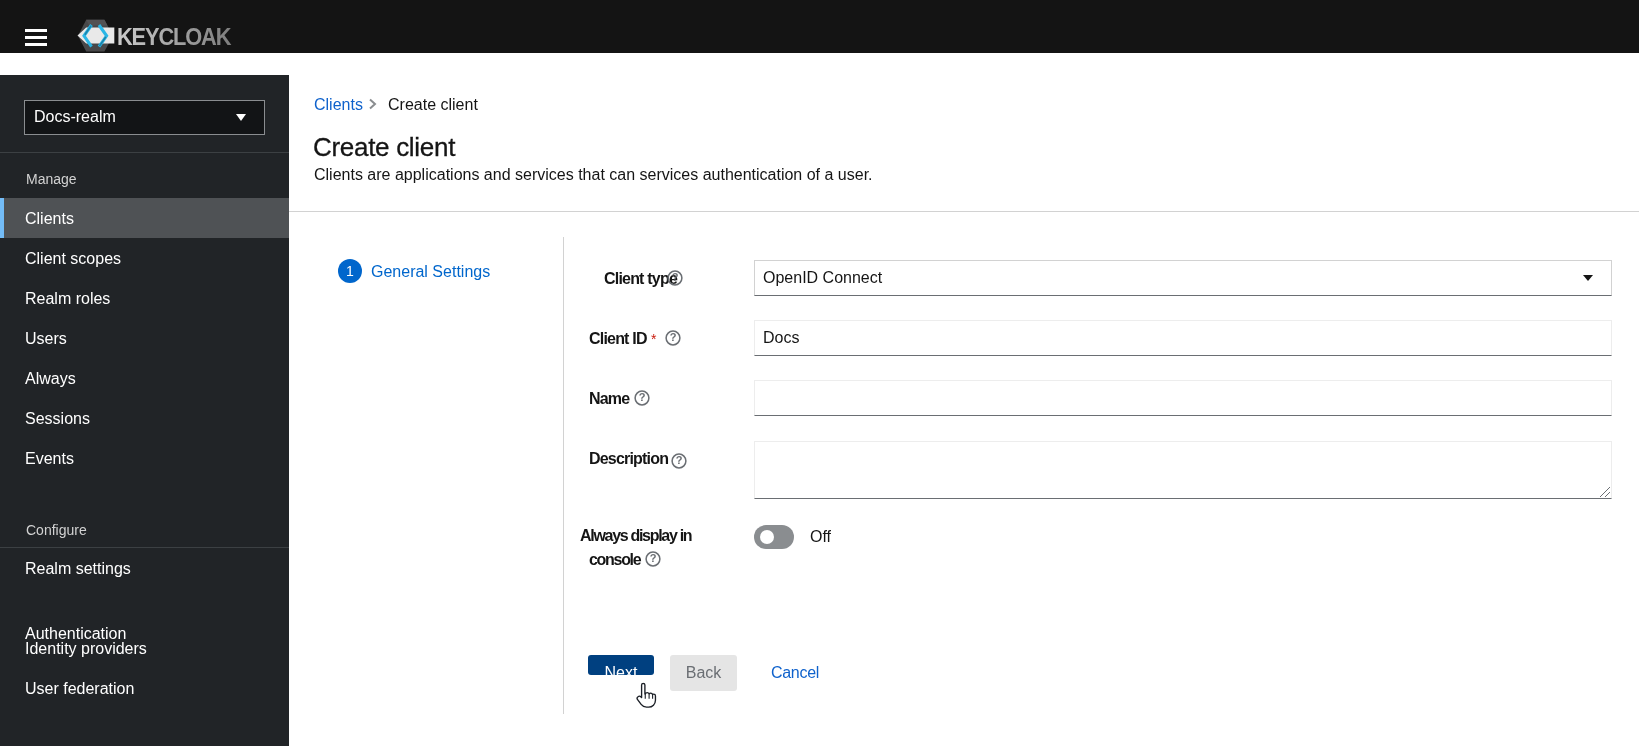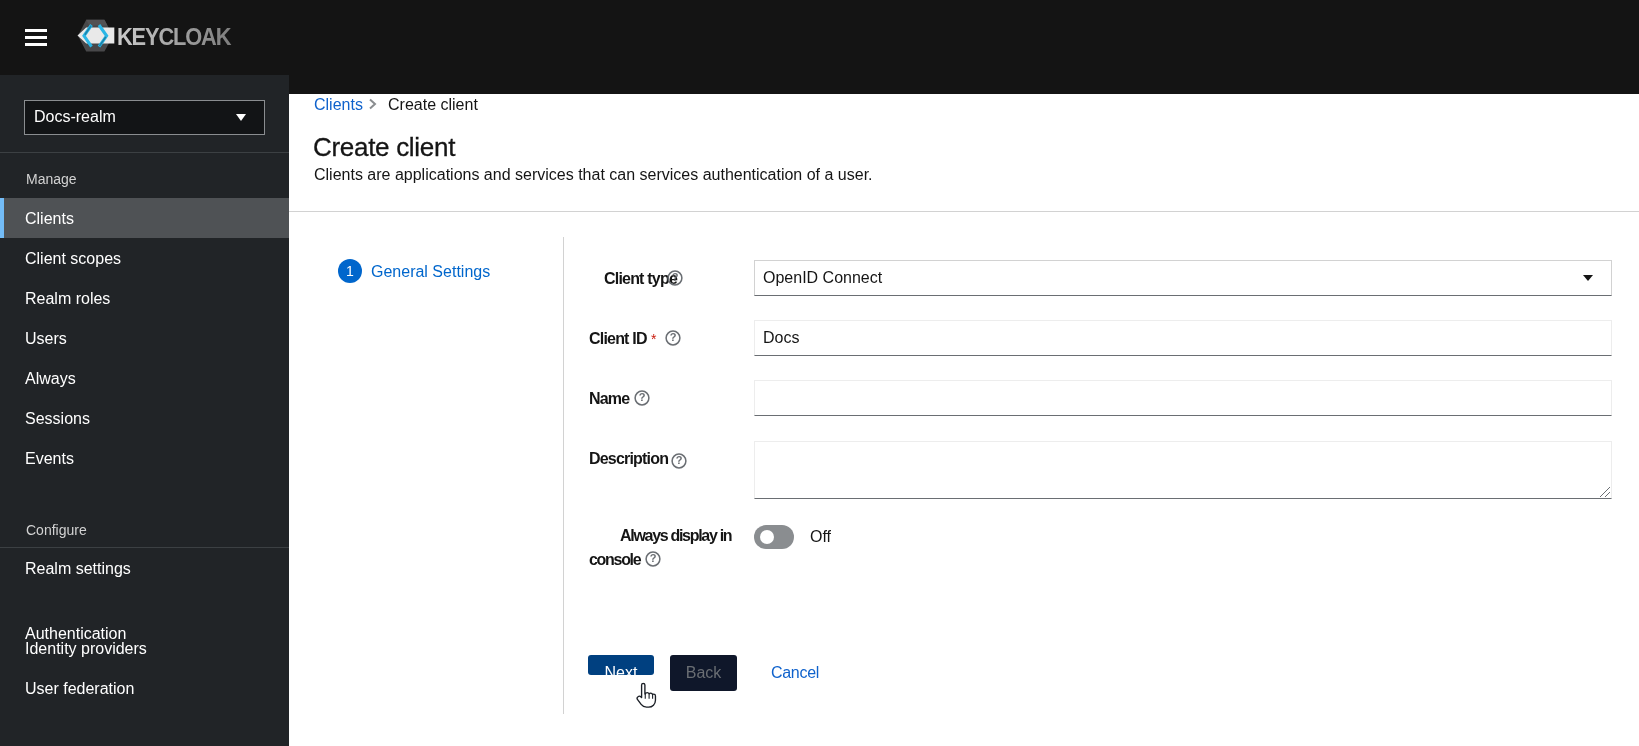--- a/index.html
+++ b/index.html
@@ -6,21 +6,21 @@
   html,body { width:1639px; height:746px; overflow:hidden; background:#fff;
     font-family:"Liberation Sans", sans-serif; color:#151515; }
   .abs { position:absolute; }
   .lbl { font-weight:700; font-size:16px; letter-spacing:-0.8px; color:#151515; }
   .nav-item { position:absolute; left:25px; font-size:16px; color:#fff; }
   .grp { position:absolute; left:26px; font-size:14px; color:#d2d2d2; }
 </style>
 </head>
 <body>
 
-<div class="abs" style="left:0;top:0;width:1639px;height:94px;background:#141414;">
+<div class="abs" style="left:0;top:0;width:1639px;height:53px;background:#141414;">
   <div class="abs" style="left:25px;top:29px;width:22px;height:3px;background:#fff;"></div>
   <div class="abs" style="left:25px;top:36px;width:22px;height:3px;background:#fff;"></div>
   <div class="abs" style="left:25px;top:43px;width:22px;height:3px;background:#fff;"></div>
   <svg class="abs" style="left:76px;top:14px;" width="170" height="44" viewBox="0 0 170 44">
     <defs>
       <linearGradient id="kg" x1="0" y1="0" x2="1" y2="0">
         <stop offset="0" stop-color="#cccccc"></stop>
           <stop offset="1" stop-color="#7d7d7d"></stop>
       </linearGradient>
     </defs>
@@ -77,21 +77,21 @@
 <div class="abs" style="left:338px;top:259px;width:24px;height:24px;border-radius:50%;background:#0066cc;color:#fff;font-size:14px;text-align:center;line-height:24px;">1</div>
 <div class="abs" style="left:371px;top:263px;font-size:16px;color:#0066cc;">General Settings</div>
 
 <div class="abs" style="left:563px;top:237px;width:1px;height:477px;background:#d2d2d2;"></div>
 
 <div class="abs lbl" style="left:589px;top:270px;margin-left:15px;">Client type</div>
 <div class="abs lbl" style="left:589px;top:330px;">Client ID</div>
 <div class="abs" style="left:651px;top:331px;color:#c9190b;font-size:14px;">*</div>
 <div class="abs lbl" style="left:589px;top:390px;">Name</div>
 <div class="abs lbl" style="left:589px;top:450px;">Description</div>
-<div class="abs lbl" style="left:620px;top:527px;letter-spacing:-1.3px;">Always display in</div>
+<div class="abs lbl" style="left:580px;top:527px;letter-spacing:-1.3px;">Always display in</div>
 <div class="abs lbl" style="left:589px;top:551px;letter-spacing:-1.3px;">console</div>
 
 <svg class="abs" style="left:667px;top:270px;" width="16" height="16" viewBox="0 0 16 16">
     <circle cx="8" cy="8" r="6.9" fill="none" stroke="#6a6e73" stroke-width="1.5"></circle>
     <text x="8" y="11.4" text-anchor="middle" font-size="11" font-weight="700" fill="#6a6e73">?</text>
   </svg>
 <svg class="abs" style="left:665px;top:330px;" width="16" height="16" viewBox="0 0 16 16">
     <circle cx="8" cy="8" r="6.9" fill="none" stroke="#6a6e73" stroke-width="1.5"></circle>
     <text x="8" y="11.4" text-anchor="middle" font-size="11" font-weight="700" fill="#6a6e73">?</text>
   </svg>
@@ -121,21 +121,21 @@
 <svg class="abs" style="left:1599px;top:486px;" width="12" height="12" viewBox="0 0 12 12">
   <line x1="1" y1="11" x2="11" y2="1" stroke="#6a6e73" stroke-width="1"></line>
   <line x1="6" y1="11" x2="11" y2="6" stroke="#6a6e73" stroke-width="1"></line>
 </svg>
 
 <div class="abs" style="left:754px;top:525px;width:40px;height:24px;border-radius:12px;background:#8a8d90;"></div>
 <div class="abs" style="left:760px;top:530px;width:14px;height:14px;border-radius:50%;background:#fff;"></div>
 <div class="abs" style="left:810px;top:528px;font-size:16px;color:#151515;">Off</div>
 
 <div class="abs" style="left:588px;top:655px;width:66px;height:20px;background:#004080;border-radius:3px;color:#fff;font-size:16px;text-align:center;line-height:36px;">Next</div>
-<div class="abs" style="left:670px;top:655px;width:67px;height:36px;background:#0f172a;border-radius:3px;color:#6a6e73;font-size:16px;text-align:center;line-height:36px;">Back</div>
+<div class="abs" style="left:670px;top:655px;width:67px;height:36px;background:#e5e5e5;border-radius:3px;color:#6a6e73;font-size:16px;text-align:center;line-height:36px;">Back</div>
 <div class="abs" style="left:771px;top:664px;font-size:16px;letter-spacing:-0.3px;color:#0f62cc;">Cancel</div>
 
 <svg class="abs" style="left:636px;top:682px;" width="22" height="27" viewBox="0 0 22 27">
   <path d="M7.2 1.3 c0.95 0 1.7 0.75 1.7 1.7 l0 8.9 0.35 0.05 c0.3 -0.8 1.05 -1.35 1.95 -1.35 0.85 0 1.6 0.5 1.9 1.25 0.35 -0.5 0.95 -0.8 1.6 -0.8 0.9 0 1.65 0.6 1.85 1.45 0.3 -0.25 0.7 -0.4 1.1 -0.4 1 0 1.8 0.8 1.8 1.8 l0 4.4 c0 3.8 -3.05 6.85 -6.85 6.85 l-2.1 0 c-2.1 0 -4.1 -1 -5.35 -2.7 l-3.55 -4.8 c-0.7 -0.95 -0.55 -2.25 0.4 -2.95 0.9 -0.7 2.15 -0.6 2.95 0.2 l0.65 0.7 0 -12.6 c0 -0.95 0.75 -1.7 1.7 -1.7 z" fill="#fff" stroke="#1b1f26" stroke-width="1.35" stroke-linejoin="round"></path>
   <line x1="9.25" y1="12" x2="9.25" y2="16.8" stroke="#1b1f26" stroke-width="1.1"></line>
   <line x1="13.1" y1="12" x2="13.1" y2="16.8" stroke="#1b1f26" stroke-width="1.1"></line>
   <line x1="16.6" y1="12.7" x2="16.6" y2="16.8" stroke="#1b1f26" stroke-width="1.1"></line>
 </svg>
 
 </body></html>

